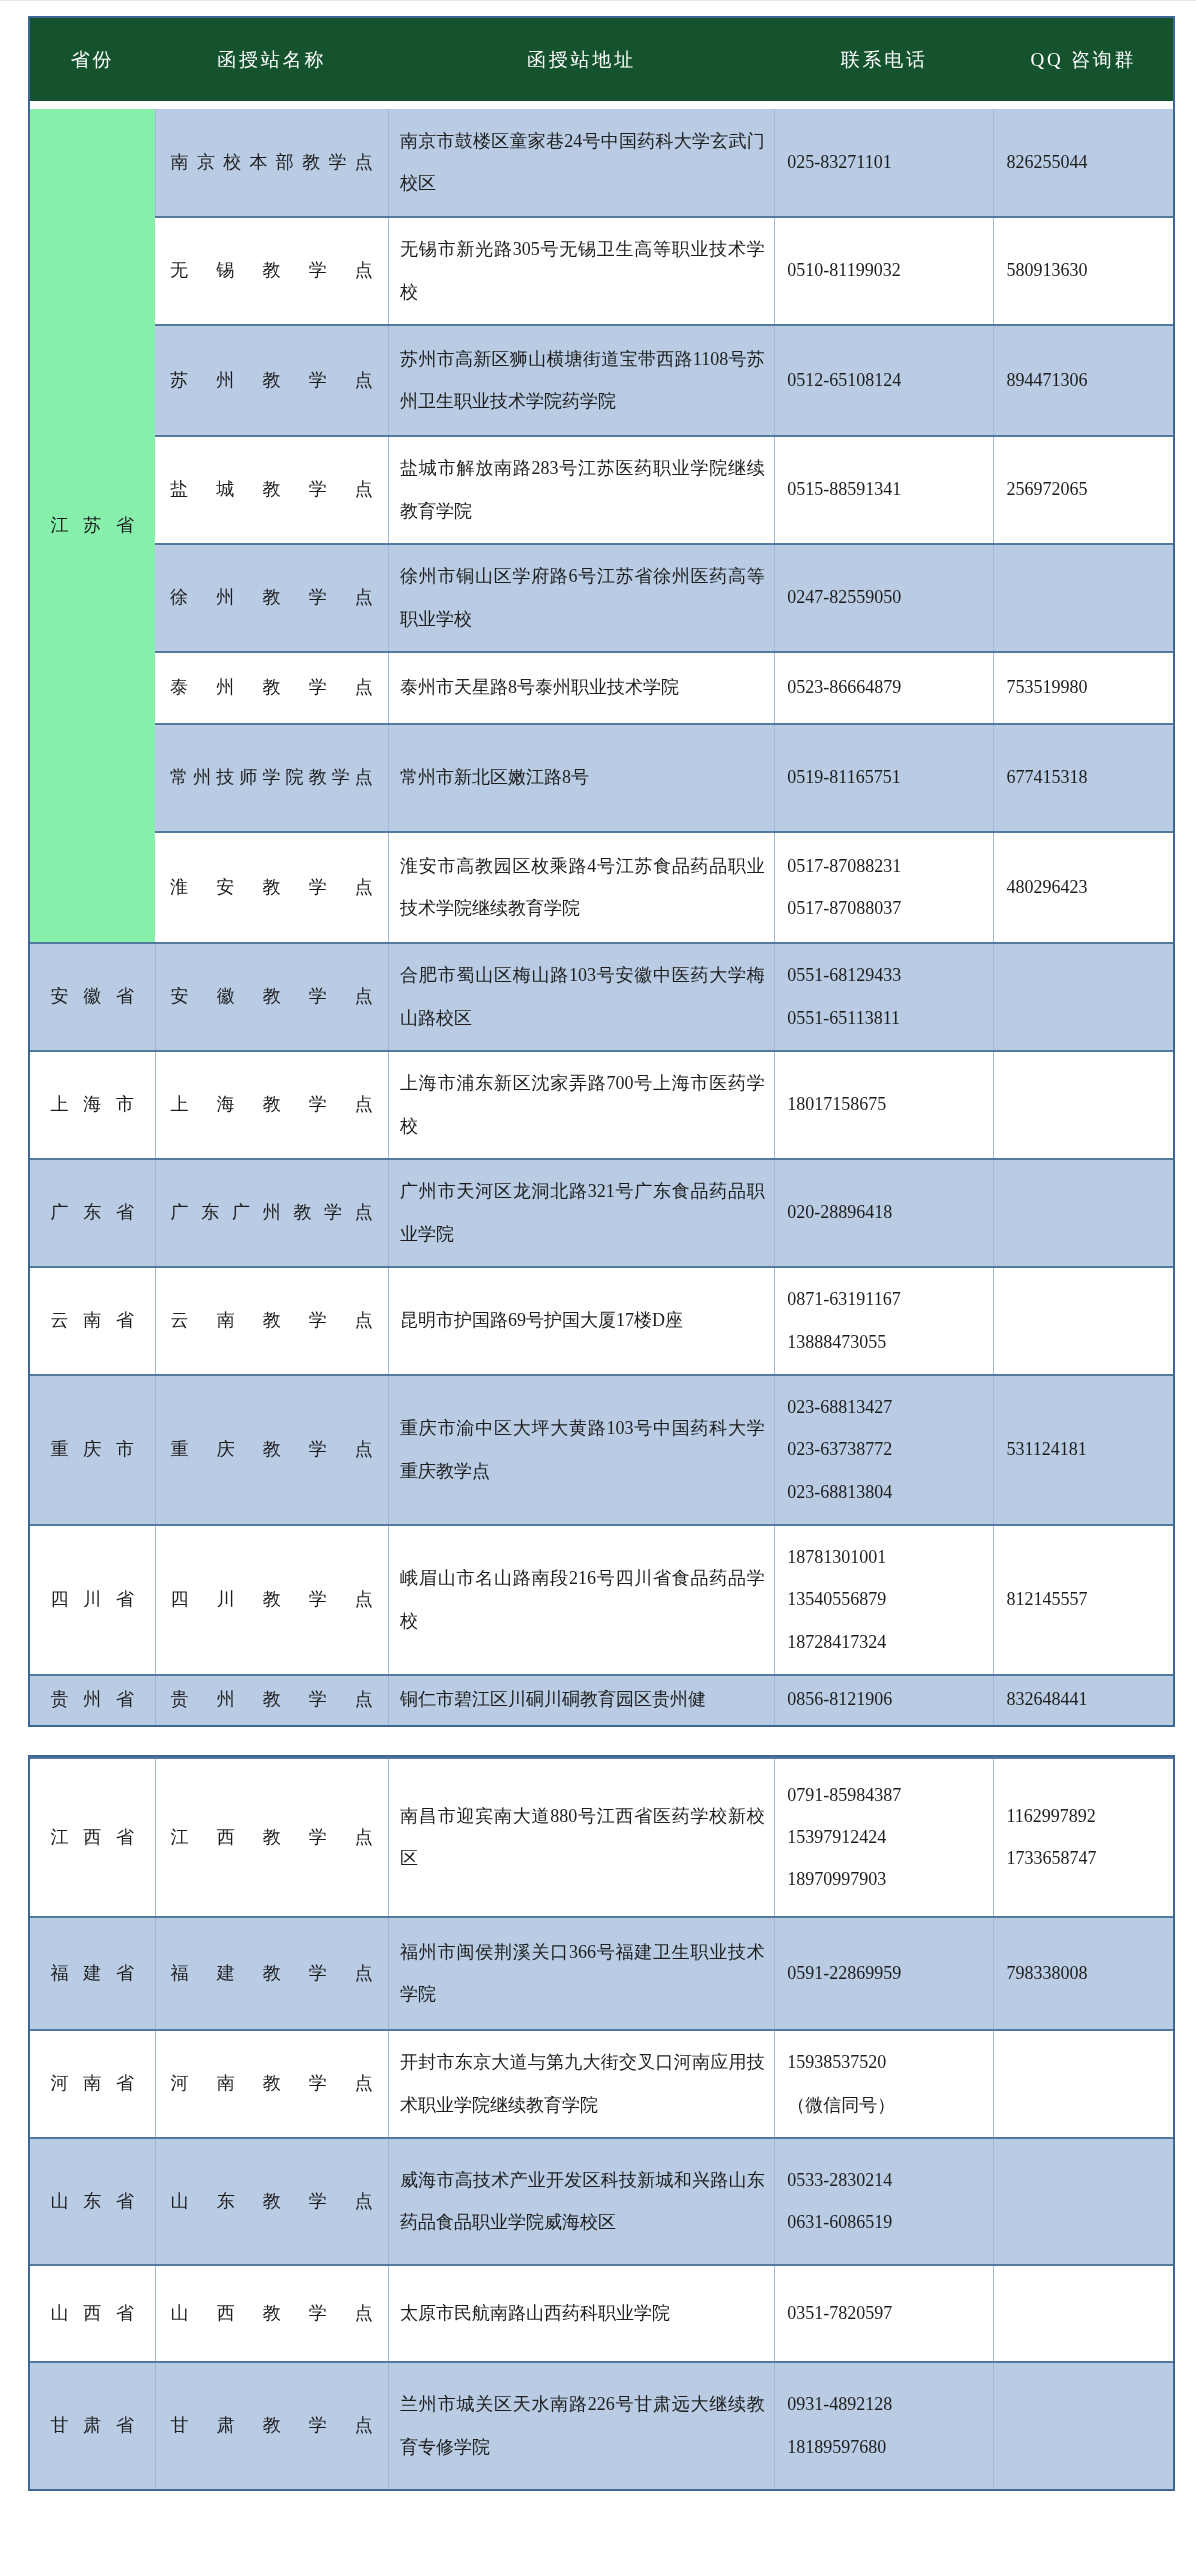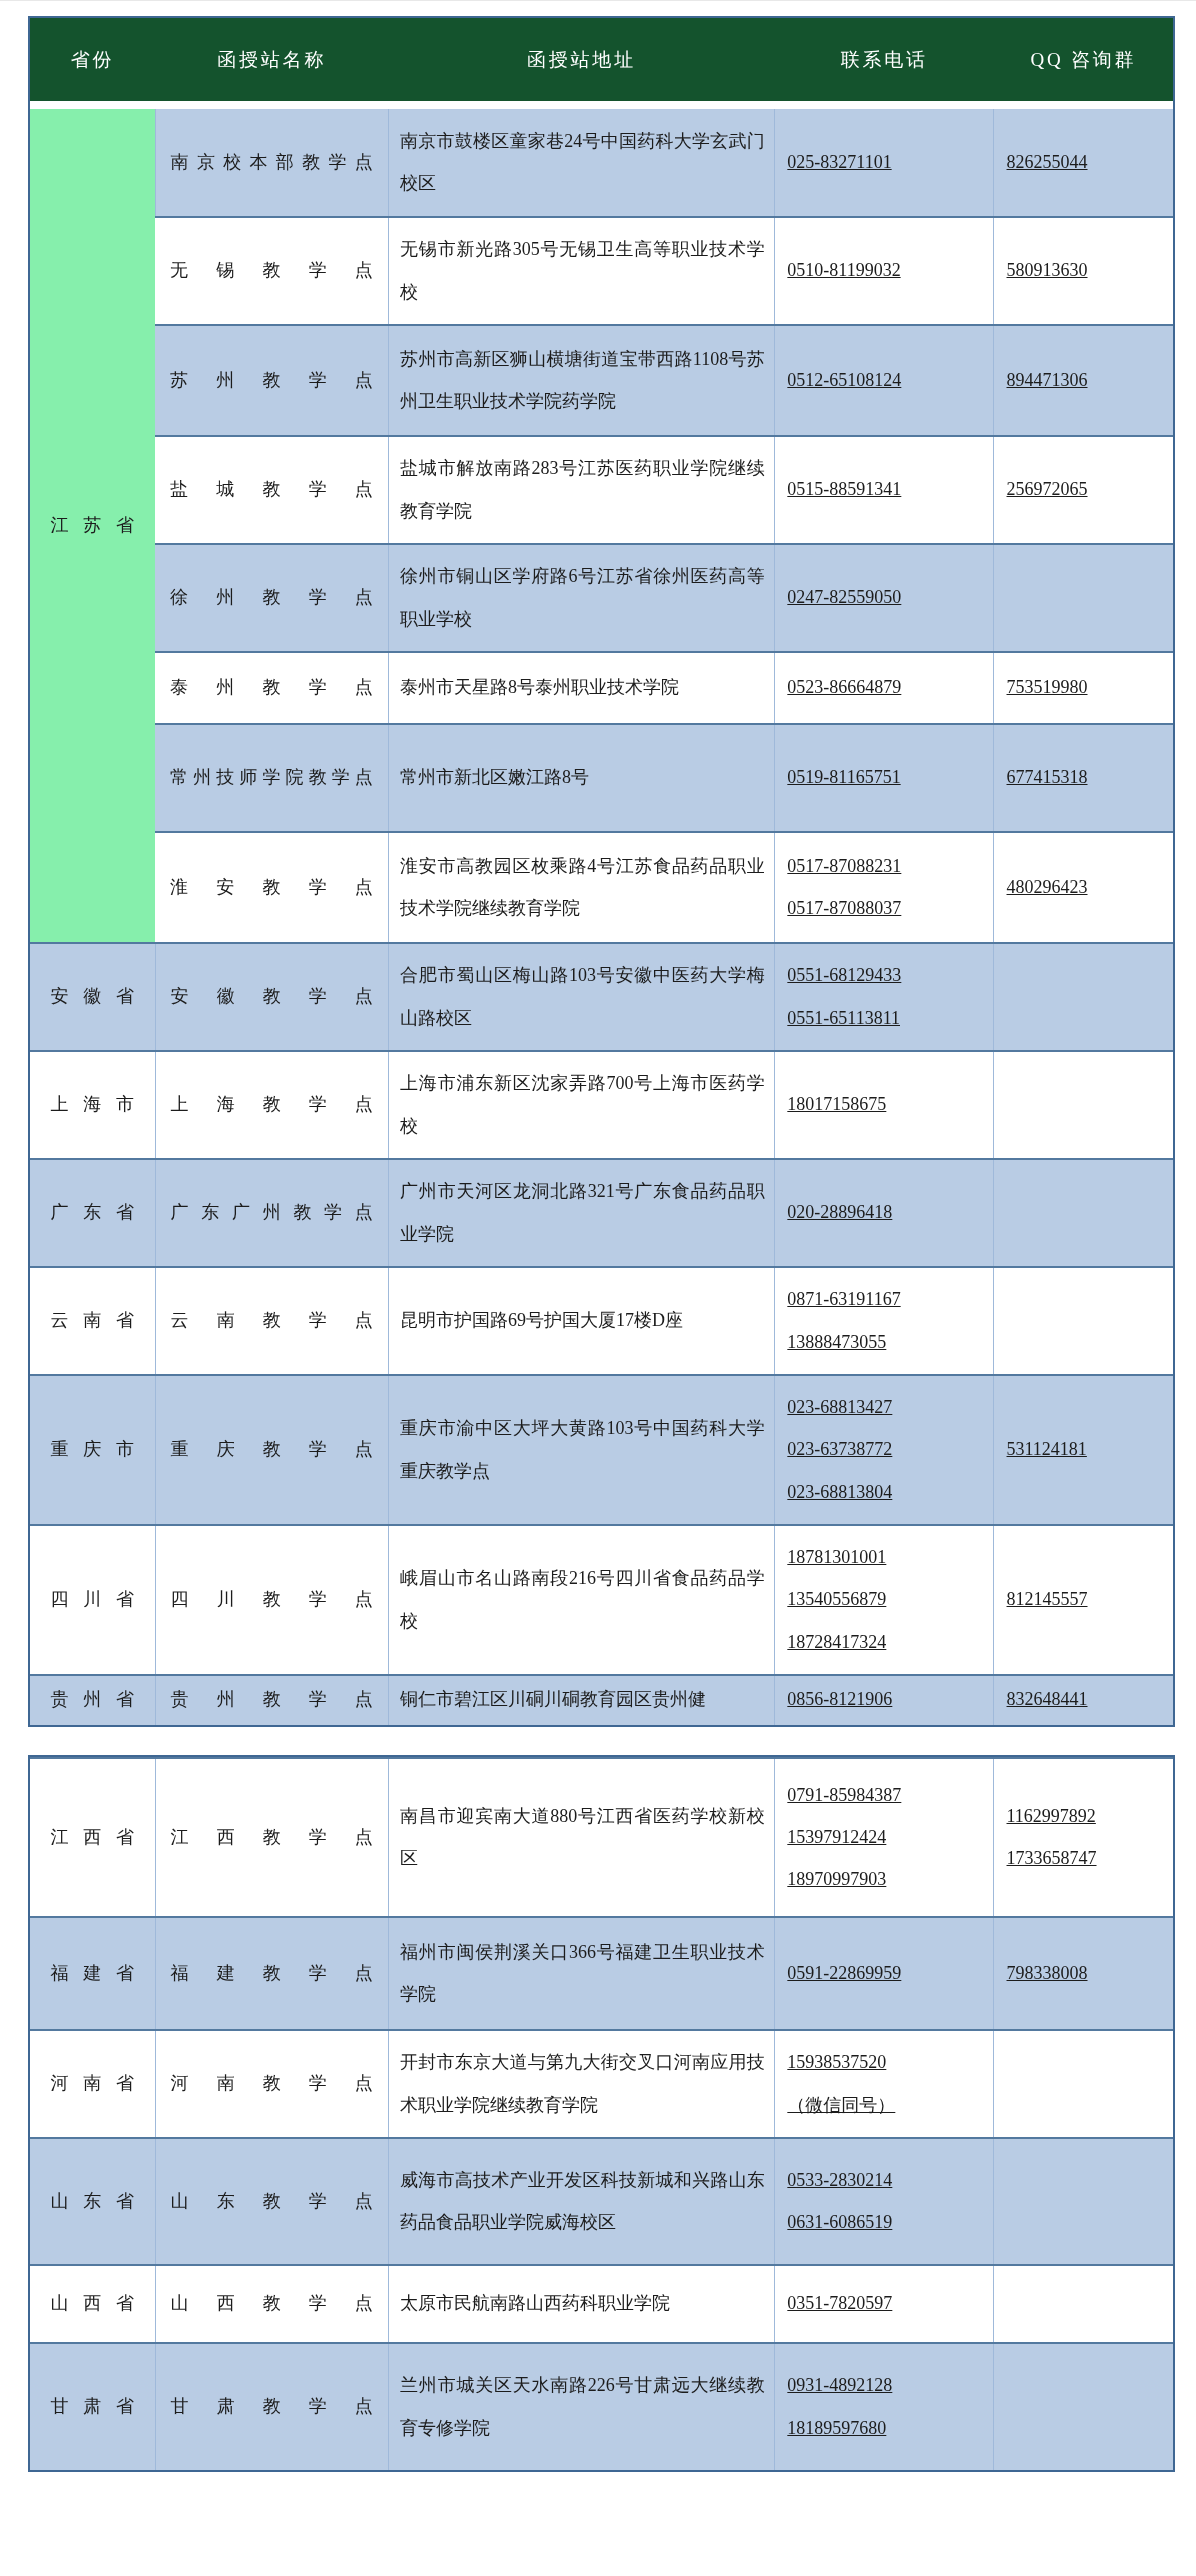--- a/index.html
+++ b/index.html
@@ -17,21 +17,21 @@
   td.cell{vertical-align:middle;line-height:2.35;padding:10.3px 11.3px;box-sizing:border-box;overflow:hidden;}
   td.cell + td.cell{border-left:1.9px solid #9fb9da;}
   tr.r td.cell{border-top:2.8px solid #53799f;}
   tr.first td.cell{border-top:none;}
   tr.shade{background:#b9cce4;}
   tr.plain{background:#ffffff;}
   td.prov{text-align:justify;text-align-last:justify;padding-left:20.6px;padding-right:20.6px;}
   td.merged{background:#86efac;}
   td.name{text-align:justify;text-align-last:justify;padding-left:15px;padding-right:15px;}
   td.addr{text-align:justify;padding-left:11.3px;padding-right:9.4px;}
-  td.phone,td.qq{white-space:pre-line;padding-left:12.2px;padding-right:7.5px;text-align:left;text-decoration:underline;}
+  td.phone,td.qq{white-space:pre-line;padding-left:12.2px;padding-right:7.5px;text-align:left;}
   tr.tight td.cell{padding-top:0;padding-bottom:1.9px;}
   .tbl-spacer{height:28px;}
 </style>
 </head>
 <body>
 
 <div class="page">
 
   <div class="tblwrap">
     <table class="tbl">
@@ -204,21 +204,21 @@
           <td class="cell qq"></td>
         </tr>
         <tr class="r shade" style="height:127px">
           <td class="cell prov">山东省</td>
           <td class="cell name">山东教学点</td>
           <td class="cell addr">威海市高技术产业开发区科技新城和兴路山东药品食品职业学院威海校区</td>
           <td class="cell phone">0533-2830214
 0631-6086519</td>
           <td class="cell qq"></td>
         </tr>
-        <tr class="r plain" style="height:78px">
+        <tr class="r plain" style="height:97px">
           <td class="cell prov">山西省</td>
           <td class="cell name">山西教学点</td>
           <td class="cell addr">太原市民航南路山西药科职业学院</td>
           <td class="cell phone">0351-7820597</td>
           <td class="cell qq"></td>
         </tr>
         <tr class="r shade" style="height:127px">
           <td class="cell prov">甘肃省</td>
           <td class="cell name">甘肃教学点</td>
           <td class="cell addr">兰州市城关区天水南路226号甘肃远大继续教育专修学院</td>

